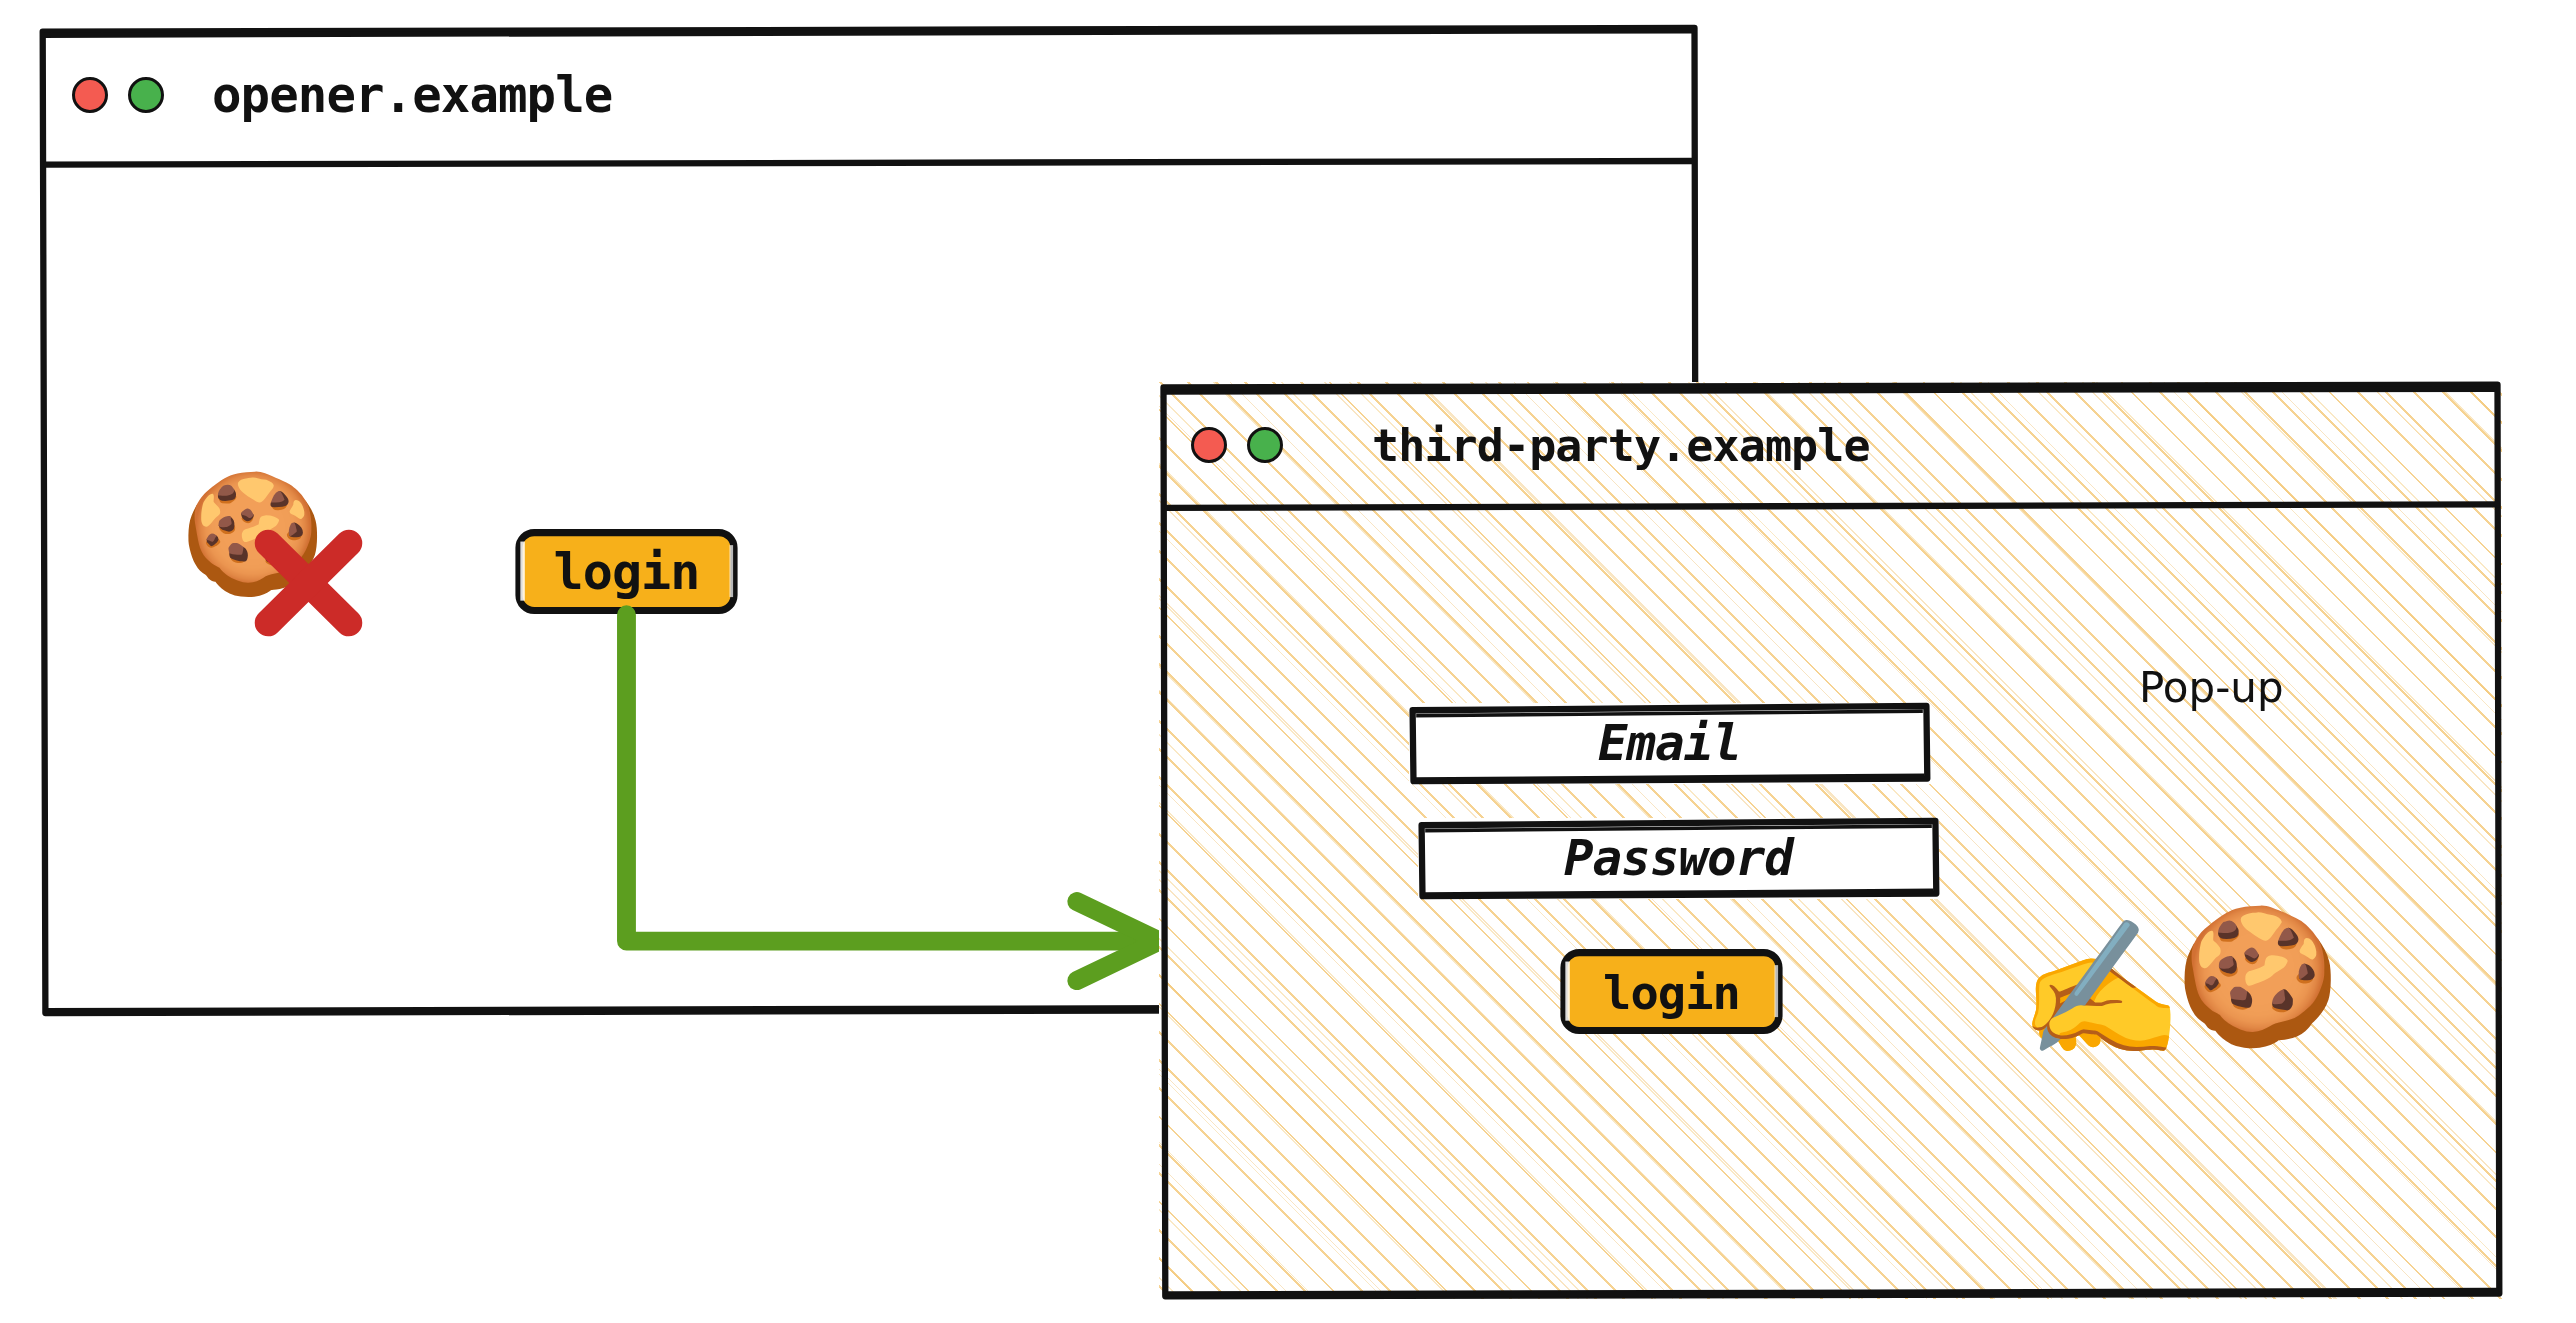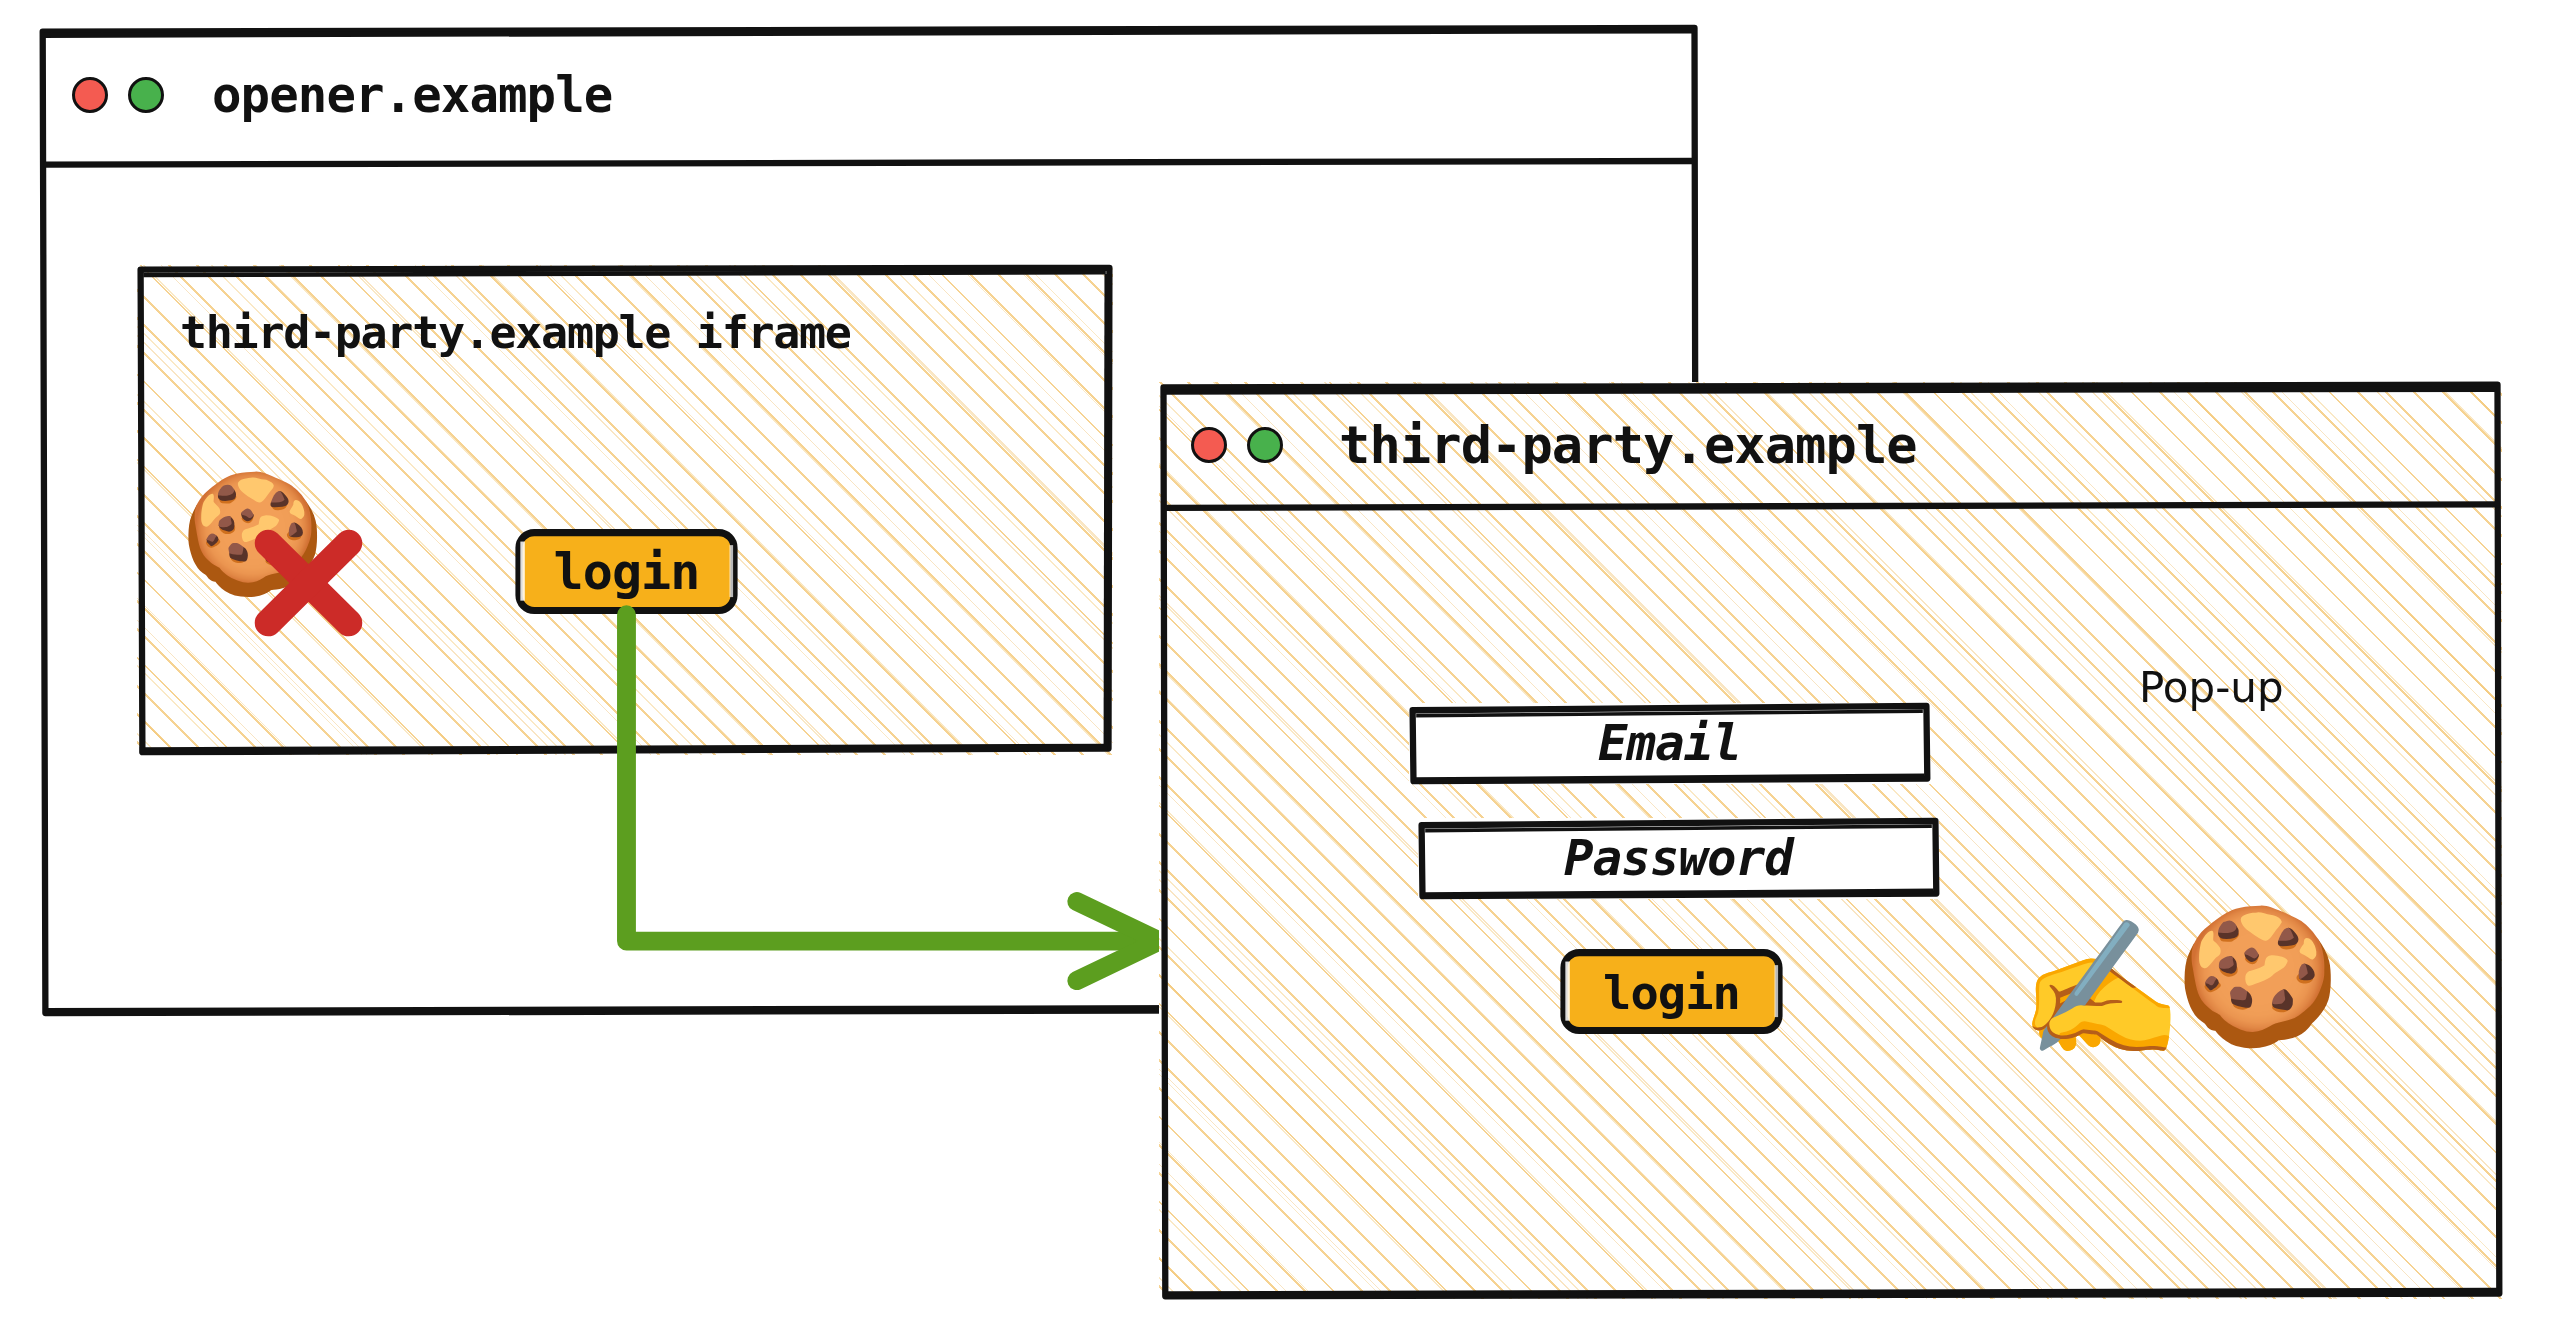--- a/index.html
+++ b/index.html
@@ -49,21 +49,21 @@
 
   .dots{display:flex;align-items:center;gap:20px;margin-left:32px;}
   .dot{width:36px;height:36px;border-radius:50%;border:3.1px solid #111111;box-sizing:border-box;}
   .dot.red{background:#F45B51;}
   .dot.green{background:#48B14C;}
 
   .win-title{
     margin-left:48px;font-size:49px;font-weight:700;letter-spacing:-0.9px;color:#111111;
     white-space:nowrap;font-family:"DejaVu Sans Mono","Liberation Mono",monospace;
   }
-  #popup-window .win-title{font-size:52px;margin-left:56px;}
+  #popup-window .win-title{font-size:45px;margin-left:89px;}
 
   
   #iframe-box{position:absolute;left:137px;top:265px;width:976px;height:490px;}
   #iframe-title{
     position:absolute;left:43px;top:41px;font-size:45px;font-weight:700;
     letter-spacing:-1.3px;color:#111111;white-space:nowrap;
     font-family:"DejaVu Sans Mono","Liberation Mono",monospace;
   }
 
   
@@ -122,30 +122,20 @@
 
     <div class="titlebar">
       <div class="dots">
         <span class="dot red"></span>
         <span class="dot green"></span>
       </div>
       <div class="win-title">opener.example</div>
     </div>
   </div>
 
-  <div id="iframe-box" class="hatch">
-    <svg class="win-svg" width="976" height="490" viewBox="0 0 1086 545">
-      <path d="M4,5 L1082,3 L1081,538 L6,542 Z" fill="none" stroke="#111111" stroke-width="7" stroke-linejoin="round"></path>
-      <path d="M7,11 L1078,8" fill="none" stroke="#111111" stroke-width="5"></path>
-      <path d="M3,540 L1080,536" fill="none" stroke="#111111" stroke-width="7"></path>
-      <path d="M1079,10 L1078,535" fill="none" stroke="#111111" stroke-width="5"></path>
-    </svg>
-
-    <div id="iframe-title">third-party.example iframe</div>
-  </div>
 
   <div id="cookie-blocked">
     <span class="cookie-glyph emoji">🍪</span>
     <svg class="cross-svg" width="117" height="112" viewBox="0 0 130 125">
       <g stroke="#CC2B28" stroke-width="30" stroke-linecap="round">
         <line x1="20" y1="18" x2="110" y2="107"></line>
         <line x1="110" y1="18" x2="20" y2="107"></line>
       </g>
     </svg>
   </div>

